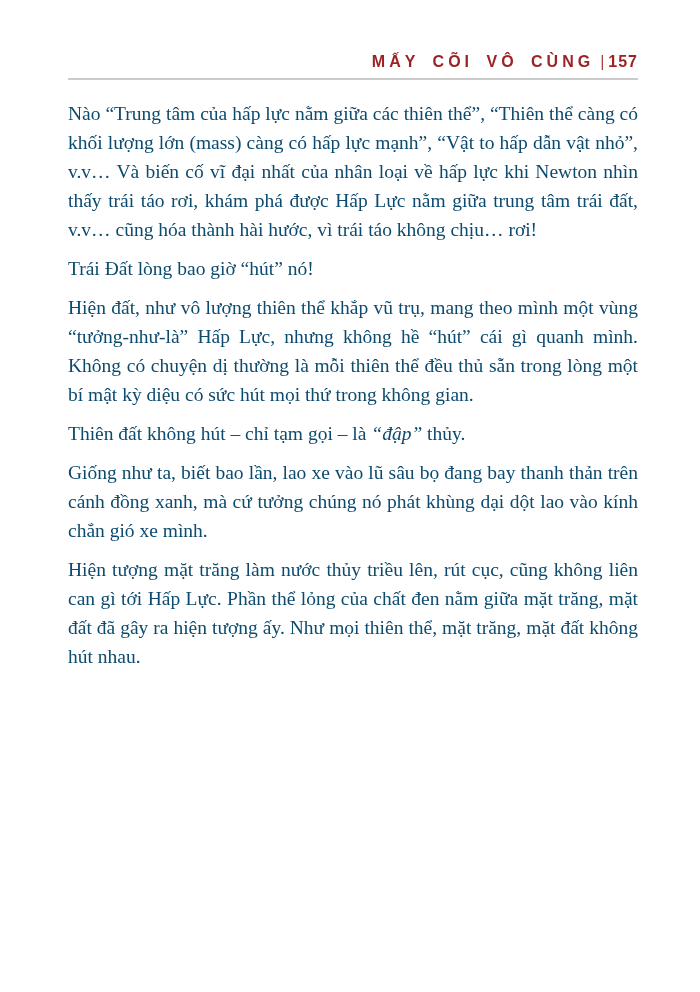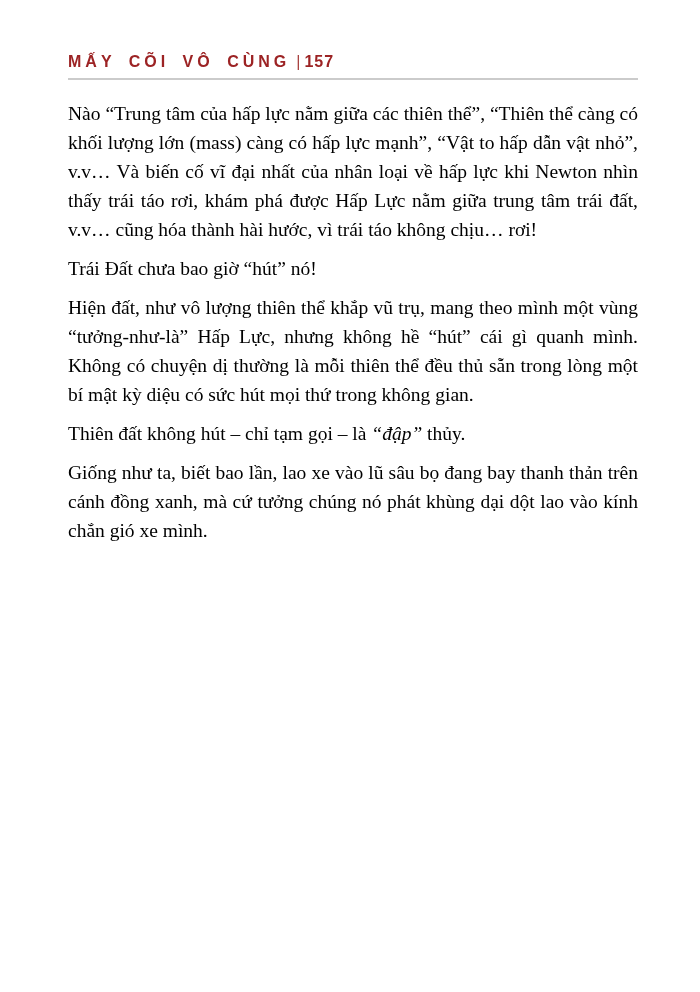--- a/index.html
+++ b/index.html
@@ -14,20 +14,21 @@
     position: relative;
   }
   .page {
     box-sizing: border-box;
     width: 700px;
     height: 992px;
     padding: 52px 62px 0 68px;
     background: #ffffff;
   }
   .page-header {
+    text-align: right;
     font-family: "Liberation Sans", sans-serif;
     font-size: 16px;
     line-height: 20px;
     color: #9c2324;
     letter-spacing: 4px;
     word-spacing: 5px;
     font-weight: 600;
     white-space: nowrap;
   }
   .header-sep {
@@ -43,21 +44,21 @@
   .header-rule {
     height: 0;
     border-top: 2px solid #cbcbcb;
     margin-top: 6px;
   }
   .body-text {
     margin-top: 19px;
     font-family: "Liberation Serif", "DejaVu Serif", serif;
     font-size: 19.5px;
     line-height: 29px;
-    color: #000000;
+    color: #0c4a6e;
     text-align: justify;
   }
   .body-text p {
     margin: 0 0 10px 0;
     padding: 0;
   }
   .body-text em {
     margin-top: 16px;
   }
 </style>
@@ -67,19 +68,20 @@
 <div class="page">
 
   <header class="page-header">
     <span class="header-title">MẤY CÕI VÔ CÙNG</span><span class="header-sep">|</span><span class="header-num">157</span>
   </header>
 
   <div class="header-rule"></div>
 
   <main class="body-text">
     <p>Nào “Trung tâm của hấp lực nằm giữa các thiên thể”, “Thiên thể càng có khối lượng lớn (mass) càng có hấp lực mạnh”, “Vật to hấp dẫn vật nhỏ”, v.v… Và biến cố vĩ đại nhất của nhân loại về hấp lực khi Newton nhìn thấy trái táo rơi, khám phá được Hấp Lực nằm giữa trung tâm trái đất, v.v… cũng hóa thành hài hước, vì trái táo không chịu… rơi!</p>
-    <p>Trái Đất chưa bao giờ “hút” nó!</p>
+    <p>Trái Đất lòng bao giờ “hút” nó!</p>
     <p>Hiện đất, như vô lượng thiên thể khắp vũ trụ, mang theo mình một vùng “tưởng-như-là” Hấp Lực, nhưng không hề “hút” cái gì quanh mình. Không có chuyện dị thường là mỗi thiên thể đều thủ sẵn trong lòng một bí mật kỳ diệu có sức hút mọi thứ trong không gian.</p>
     <p><span>Thiên đất không hút – chỉ tạm gọi – là </span><em>“đập”</em><span> thủy.</span></p>
     <p>Giống như ta, biết bao lần, lao xe vào lũ sâu bọ đang bay thanh thản trên cánh đồng xanh, mà cứ tưởng chúng nó phát khùng dại dột lao vào kính chắn gió xe mình.</p>
+    <p>Hiện tượng mặt trăng làm nước thủy triều lên, rút cục, cũng không liên can gì tới Hấp Lực. Phần thể lỏng của chất đen nằm giữa mặt trăng, mặt đất đã gây ra hiện tượng ấy. Như mọi thiên thể, mặt trăng, mặt đất không hút nhau.</p>
   </main>
 
 </div>
 
 </body></html>

